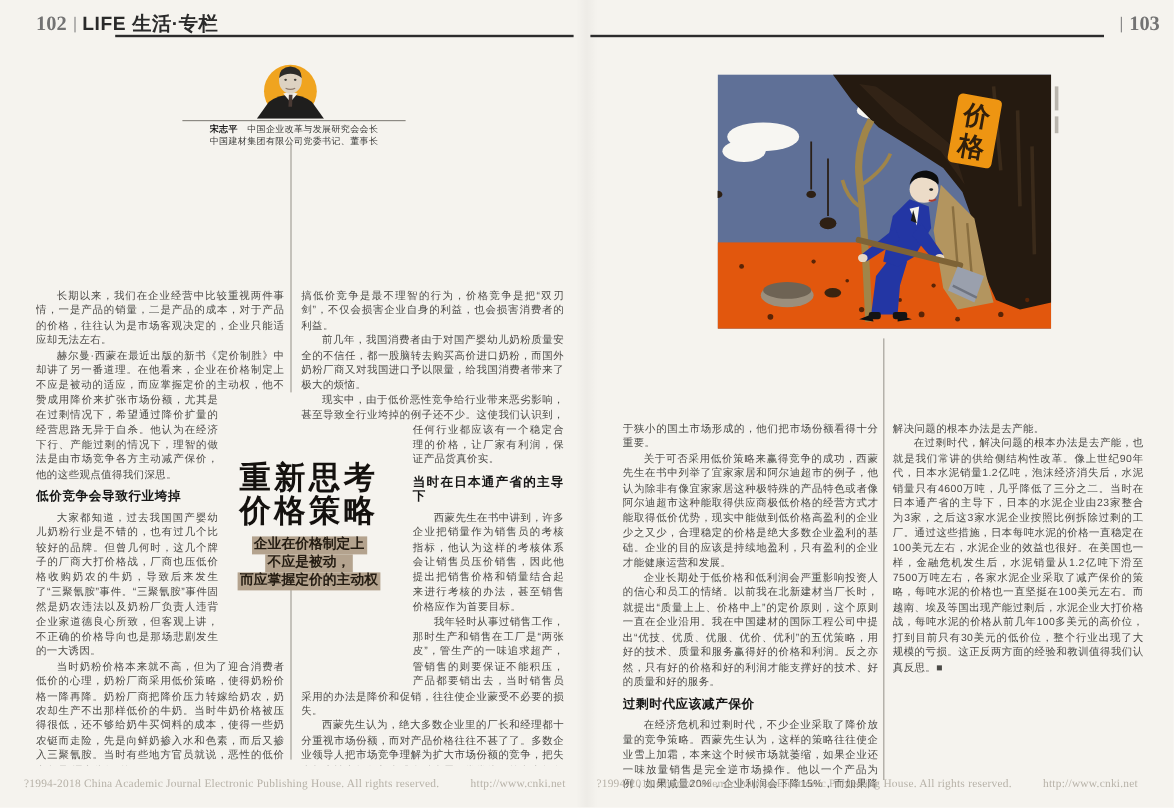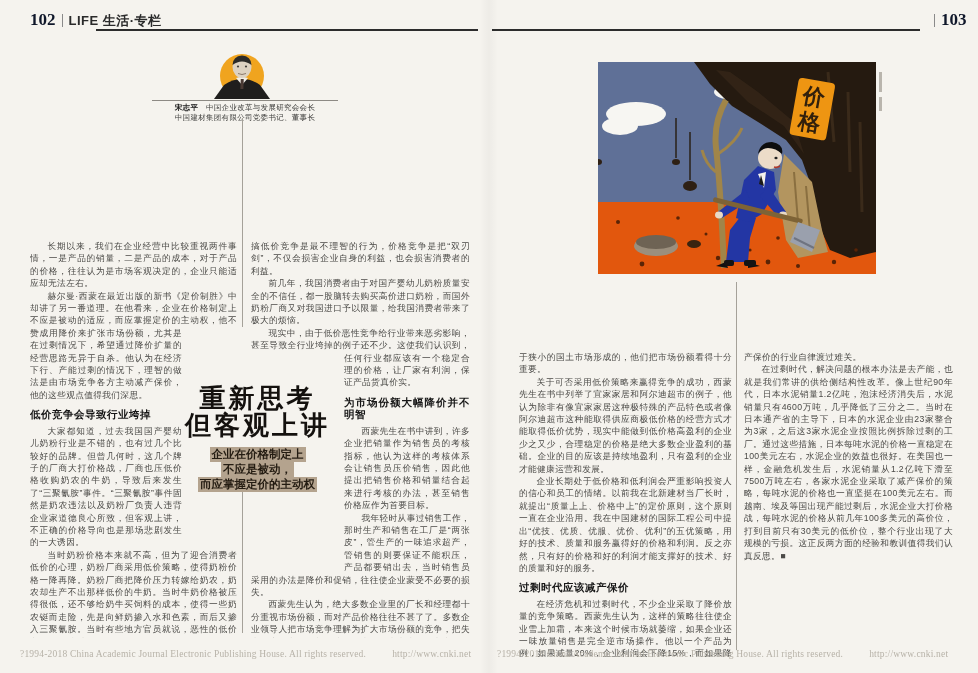--- a/index.html
+++ b/index.html
@@ -2,22 +2,22 @@
 <html><head>
 <meta charset="utf-8">
 <style>
   html,body{margin:0;padding:0;}
   body{font-family:"Liberation Sans","DejaVu Sans",sans-serif;}
   #spread{position:relative;width:978px;height:673px;background:#f5f3ee;overflow:hidden;}
   #spread::after{content:"";position:absolute;left:480px;top:0;width:18px;height:673px;
     background:linear-gradient(90deg,rgba(0,0,0,0),rgba(0,0,0,0.03),rgba(0,0,0,0));pointer-events:none;}
   .abs{position:absolute;}
   
-  .pagenum{font-family:"Liberation Serif","DejaVu Serif",serif;font-weight:bold;font-size:17px;color:#0f172a;}
-  .section-label{font-weight:bold;font-size:13px;color:#2a2a2a;letter-spacing:0.5px;}
+  .pagenum{font-family:"Liberation Serif","DejaVu Serif",serif;font-weight:bold;font-size:17px;color:#737373;}
+  .section-label{font-weight:bold;font-size:16px;color:#2a2a2a;letter-spacing:0.5px;}
   .hbar{display:inline-block;width:1px;height:13px;background:#8a8a8a;margin:0 6px;vertical-align:-2px;}
   .header-rule{height:2px;background:#2c2c2c;}
   
   .vrule{width:1px;background:#a5a199;}
   .caption-rule{height:1px;background:#8d8a84;}
   
   .caption{width:240px;text-align:center;font-size:7.5px;color:#3c3c3a;line-height:10px;letter-spacing:0.3px;}
   .caption b{color:#1c1c1c;}
   
   .col{position:absolute;top:240px;height:398px;overflow:hidden;
@@ -65,42 +65,42 @@
     <div><b>宋志平</b>　<span>中国企业改革与发展研究会会长</span></div>
     <div>中国建材集团有限公司党委书记、董事长</div>
   </div>
 
   <div class="abs vrule" style="left:242px;top:118px;height:209px;"></div>
   <div class="abs vrule" style="left:242px;top:487px;height:146px;"></div>
 
   <div class="abs pullquote" style="left:183px;top:327px;">
     <div style="height:58px;"></div>
     <div class="pq-title">重新思考</div>
-    <div class="pq-title">但客观上讲</div>
+    <div class="pq-title">价格策略</div>
     <div class="pq-sub">
       <span class="hl">企业在价格制定上</span><br>
       <span class="hl">不应是被动，</span><br>
       <span class="hl">而应掌握定价的主动权</span>
     </div>
   </div>
 
   <div class="col" style="left:30px;width:207px;">
     <p class="para ind">长期以来，我们在企业经营中比较重视两件事情，一是产品的销量，二是产品的成本，对于产品的价格，往往认为是市场客观决定的，企业只能适应却无法左右。</p>
     <p class="para ind"><span>赫尔曼·西蒙在最近出版的新书《定价制胜》中却讲了另一番道理。在他看来，企业在价格制定上不应是被动的适应，而应掌握定价的主动权，他不赞成用降价来扩张市场份额，尤</span><span class="spacer-r"></span><span>其是在过剩情况下，希望通过降价扩量的经营思路无异于自杀。他认为在经济下行、产能过剩的情况下，理智的做法是由市场竞争各方主动减产保价，他的这些观点值得我们深思。</span></p>
     <p class="para subhead">低价竞争会导致行业垮掉</p>
     <p class="para ind">大家都知道，过去我国国产婴幼儿奶粉行业是不错的，也有过几个比较好的品牌。但曾几何时，这几个牌子的厂商大打价格战，厂商也压低价格收购奶农的牛奶，导致后来发生了“三聚氰胺”事件。“三聚氰胺”事件固然是奶农违法以及奶粉厂负责人违背企业家道德良心所致，但客观上讲，不正确的价格导向也是那场悲剧发生的一大诱因。</p>
     <p class="para ind">当时奶粉价格本来就不高，但为了迎合消费者低价的心理，奶粉厂商采用低价策略，使得奶粉价格一降再降。奶粉厂商把降价压力转嫁给奶农，奶农却生产不出那样低价的牛奶。当时牛奶价格被压得很低，还不够给奶牛买饲料的成本，使得一些奶农铤而走险，先是向鲜奶掺入水和色素，而后又掺入三聚氰胺。当时有些地方官员就说，恶性的低价竞争是“逼良为娼”的原因。</p>
 
   </div>
 
   <div class="col" style="left:251px;width:219px;">
     <p class="para">搞低价竞争是最不理智的行为，价格竞争是把“双刃剑”，不仅会损害企业自身的利益，也会损害消费者的利益。</p>
     <p class="para ind">前几年，我国消费者由于对国产婴幼儿奶粉质量安全的不信任，都一股脑转去购买高价进口奶粉，而国外奶粉厂商又对我国进口予以限量，给我国消费者带来了极大的烦恼。</p>
     <p class="para ind"><span>现实中，由于低价恶性竞争给行业带来恶劣影响，甚至导致全行业垮掉的例子还不少。这使我们认识到，任何行业</span><span class="spacer-l"></span><span>都应该有一个稳定合理的价格，让厂家有利润，保证产品货真价实。</span></p>
-    <p class="para subhead">为市场份额大幅降价并不明智</p>
+    <p class="para subhead">当时在日本通产省的主导下</p>
     <p class="para ind">西蒙先生在书中讲到，许多企业把销量作为销售员的考核指标，他认为这样的考核体系会让销售员压价销售，因此他提出把销售价格和销量结合起来进行考核的办法，甚至销售价格应作为首要目标。</p>
     <p class="para ind">我年轻时从事过销售工作，那时生产和销售在工厂是“两张皮”，管生产的一味追求超产，管销售的则要保证不能积压，产品都要销出去，当时销售员采用的办法是降价和促销，往往使企业蒙受不必要的损失。</p>
     <p class="para ind">西蒙先生认为，绝大多数企业里的厂长和经理都十分重视市场份额，而对产品价格往往不甚了了。多数企业领导人把市场竞争理解为扩大市场份额的竞争，把失去标志性市场份额当成奇耻大辱，常常为了抢占市场份额而不惜大幅降价。但降价竞争会遭到竞争者的反抗，并不能增加实质的销量，徒然降低不少价格，很多企业也因此亏损。在世界500强企业中，日本企业相对利润率是最低的，日本企业的竞争文化是由</p>
   </div>
 
   <div class="abs footer" style="left:20px;top:649px;">
     <span>?1994-2018 China Academic Journal Electronic Publishing House. All rights reserved.</span><span class="url">http://www.cnki.net</span>
   </div>
 
   <div class="abs header-rule" style="left:492px;top:29px;width:428px;"></div>
@@ -193,21 +193,21 @@
 
   <div class="col rcol" style="left:519px;width:213px;">
     <p class="para">于狭小的国土市场形成的，他们把市场份额看得十分重要。</p>
     <p class="para ind">关于可否采用低价策略来赢得竞争的成功，西蒙先生在书中列举了宜家家居和阿尔迪超市的例子，他认为除非有像宜家家居这种极特殊的产品特色或者像阿尔迪超市这种能取得供应商极低价格的经营方式才能取得低价优势，现实中能做到低价格高盈利的企业少之又少，合理稳定的价格是绝大多数企业盈利的基础。企业的目的应该是持续地盈利，只有盈利的企业才能健康运营和发展。</p>
     <p class="para ind">企业长期处于低价格和低利润会严重影响投资人的信心和员工的情绪。以前我在北新建材当厂长时，就提出“质量上上、价格中上”的定价原则，这个原则一直在企业沿用。我在中国建材的国际工程公司中提出“优技、优质、优服、优价、优利”的五优策略，用好的技术、质量和服务赢得好的价格和利润。反之亦然，只有好的价格和好的利润才能支撑好的技术、好的质量和好的服务。</p>
     <p class="para subhead">过剩时代应该减产保价</p>
     <p class="para ind">在经济危机和过剩时代，不少企业采取了降价放量的竞争策略。西蒙先生认为，这样的策略往往使企业雪上加霜，本来这个时候市场就萎缩，如果企业还一味放量销售是完全逆市场操作。他以一个产品为例，如果减量20%，企业利润会下降15%，而如果降价5%，企业利润则减少60%。因此，理智的做法是竞争各方尽量理智地减产，在降价上则要慎而又慎，用减</p>
   </div>
 
   <div class="col rcol" style="left:744px;width:209px;">
-    <p class="para">产保价的行业自律渡过难关。</p>
+    <p class="para">解决问题的根本办法是去产能。</p>
     <p class="para ind">在过剩时代，解决问题的根本办法是去产能，也就是我们常讲的供给侧结构性改革。像上世纪90年代，日本水泥销量1.2亿吨，泡沫经济消失后，水泥销量只有4600万吨，几乎降低了三分之二。当时在日本通产省的主导下，日本的水泥企业由23家整合为3家，之后这3家水泥企业按照比例拆除过剩的工厂。通过这些措施，日本每吨水泥的价格一直稳定在100美元左右，水泥企业的效益也很好。在美国也一样，金融危机发生后，水泥销量从1.2亿吨下滑至7500万吨左右，各家水泥企业采取了减产保价的策略，每吨水泥的价格也一直坚挺在100美元左右。而越南、埃及等国出现产能过剩后，水泥企业大打价格战，每吨水泥的价格从前几年100多美元的高价位，打到目前只有30美元的低价位，整个行业出现了大规模的亏损。这正反两方面的经验和教训值得我们认真反思。■</p>
   </div>
 
   <div class="abs footer" style="left:497px;top:649px;">
     <span>?1994-2018 China Academic Journal Electronic Publishing House. All rights reserved.</span><span class="url">http://www.cnki.net</span>
   </div>
 
 </div>
 
 </body></html>

